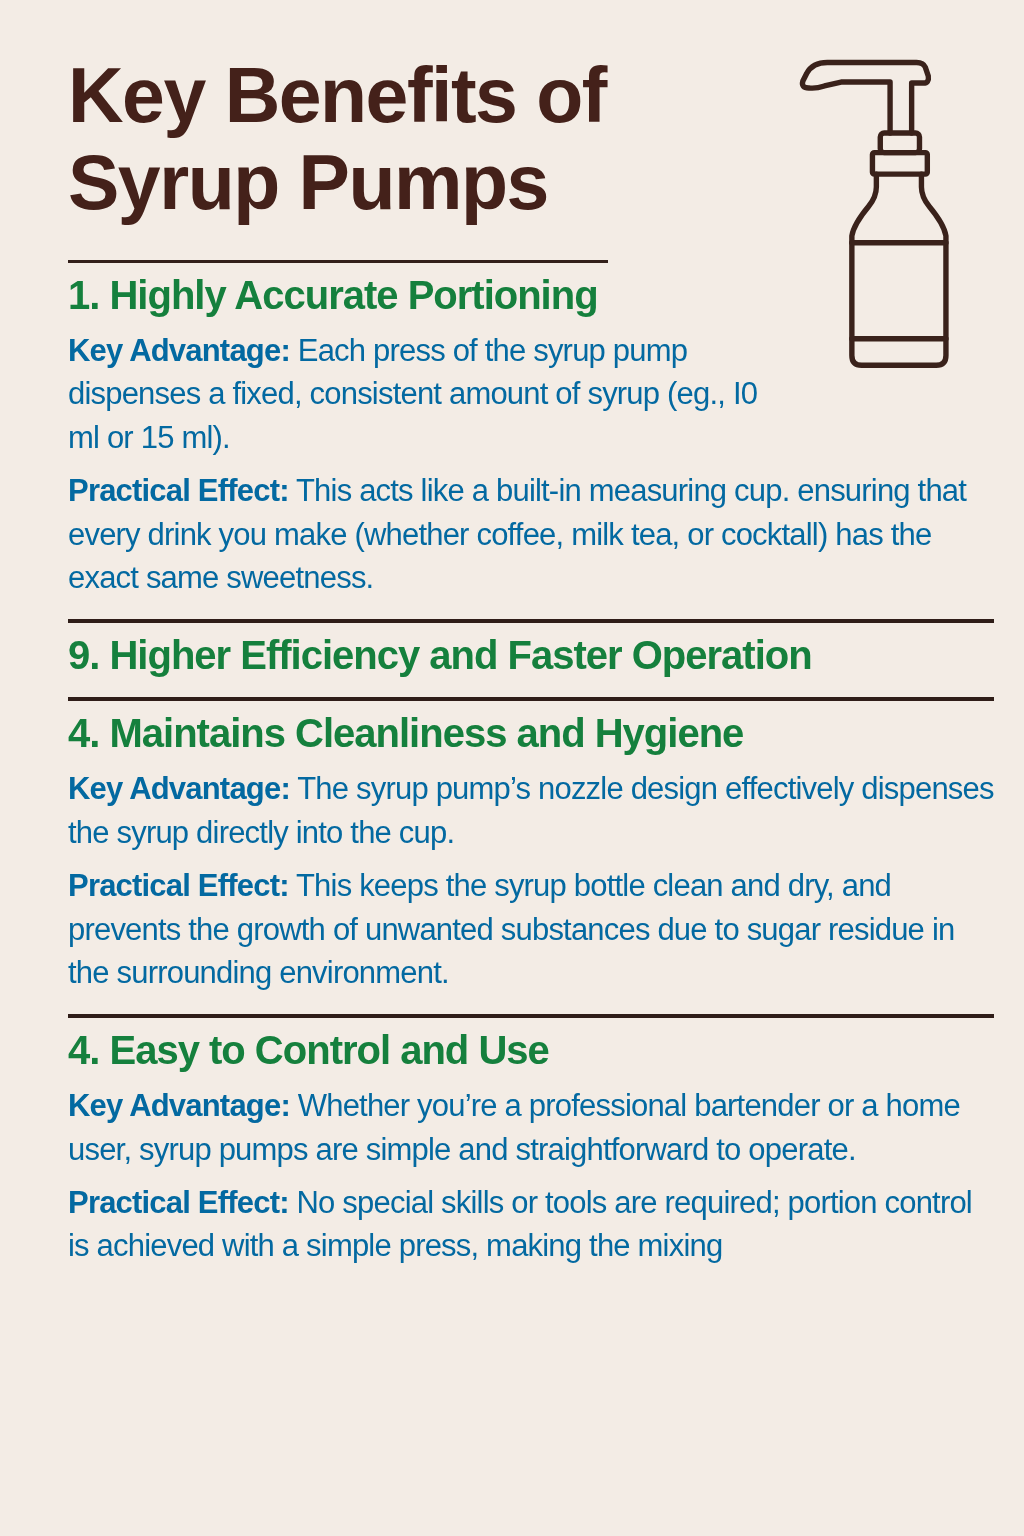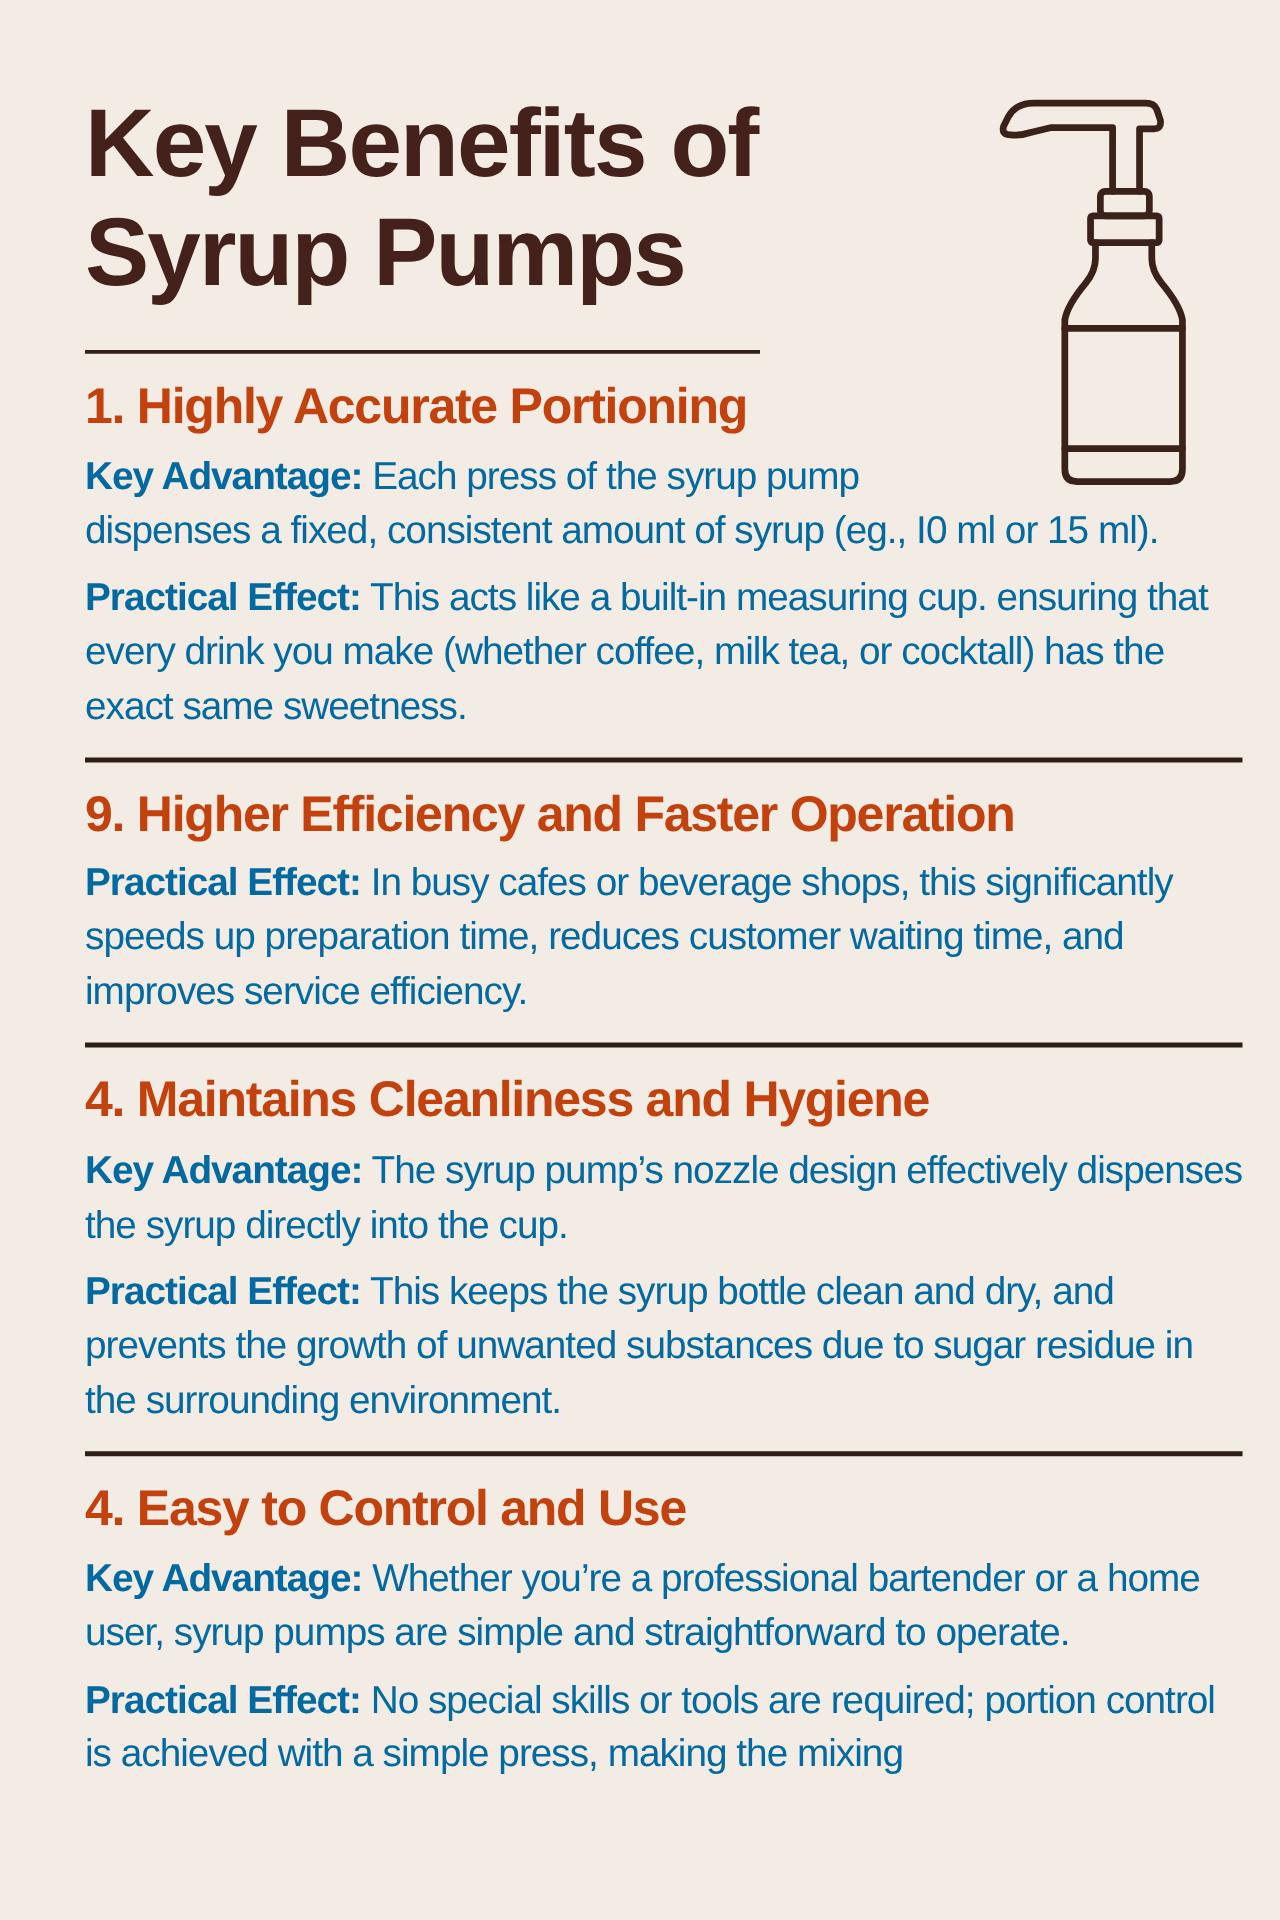--- a/index.html
+++ b/index.html
@@ -9,21 +9,21 @@
   }
   body {
     width: 1024px;
     height: 1536px;
     overflow: hidden;
     font-family: "Liberation Sans", sans-serif;
     color: #3e241e;
     position: relative;
   }
   .page {
-    padding: 72px 30px 0 68px;
+    padding: 52px 30px 0 68px;
   }
   .bottle-float {
     float: right;
     width: 196px;
     height: 342px;
     margin: -16px 2px 0 16px;
   }
   .bottle-float svg {
     width: 100%;
     height: 100%;
@@ -37,26 +37,26 @@
     letter-spacing: -1.5px;
     color: #44211a;
   }
   .title-rule {
     border: none;
     border-top: 3px solid #33201a;
     width: 540px;
     margin: 34px 0 0 0;
   }
   h2.section-heading {
-    margin: 20px 0 0 0;
+    margin: 10px 0 0 0;
     font-size: 40px;
     line-height: 1.1;
     font-weight: 700;
     letter-spacing: -1px;
-    color: #c2410c;
+    color: #15803d;
   }
   p.body-par {
     margin: 12px 0 0 0;
     font-size: 31px;
     line-height: 1.4;
     letter-spacing: -0.8px;
     color: #0369a1;
   }
   p.body-par.pe {
     margin-top: 10px;
@@ -94,21 +94,20 @@
 
   <section>
     <h2 class="section-heading">1. Highly Accurate Portioning</h2>
     <p class="body-par ka"><strong>Key Advantage:</strong><span> Each press of the syrup pump dispenses a fixed, consistent amount of syrup (eg., I0 ml or 15 ml).</span><strong></strong><span></span></p>
     <p class="body-par pe"><strong>Practical Effect:</strong><span> This acts like a built-in measuring cup. ensuring that every drink you make (whether coffee, milk tea, or cocktall) has the exact same sweetness.</span></p>
   </section>
   <hr class="section-rule">
 
   <section>
     <h2 class="section-heading">9. Higher Efficiency and Faster Operation</h2>
-    <p class="body-par pe"><strong>Practical Effect:</strong><span> In busy cafes or beverage shops, this significantly speeds up preparation time, reduces customer waiting time, and improves service efficiency.</span></p>
   </section>
   <hr class="section-rule">
 
   <section>
     <h2 class="section-heading">4. Maintains Cleanliness and Hygiene</h2>
     <p class="body-par ka"><strong>Key Advantage:</strong><span> The syrup pump’s nozzle design effectively dispenses the syrup directly into the cup.</span><strong></strong><span></span></p>
     <p class="body-par pe"><strong>Practical Effect:</strong><span> This keeps the syrup bottle clean and dry, and prevents the growth of unwanted substances due to sugar residue in the surrounding environment.</span></p>
   </section>
   <hr class="section-rule">
 

